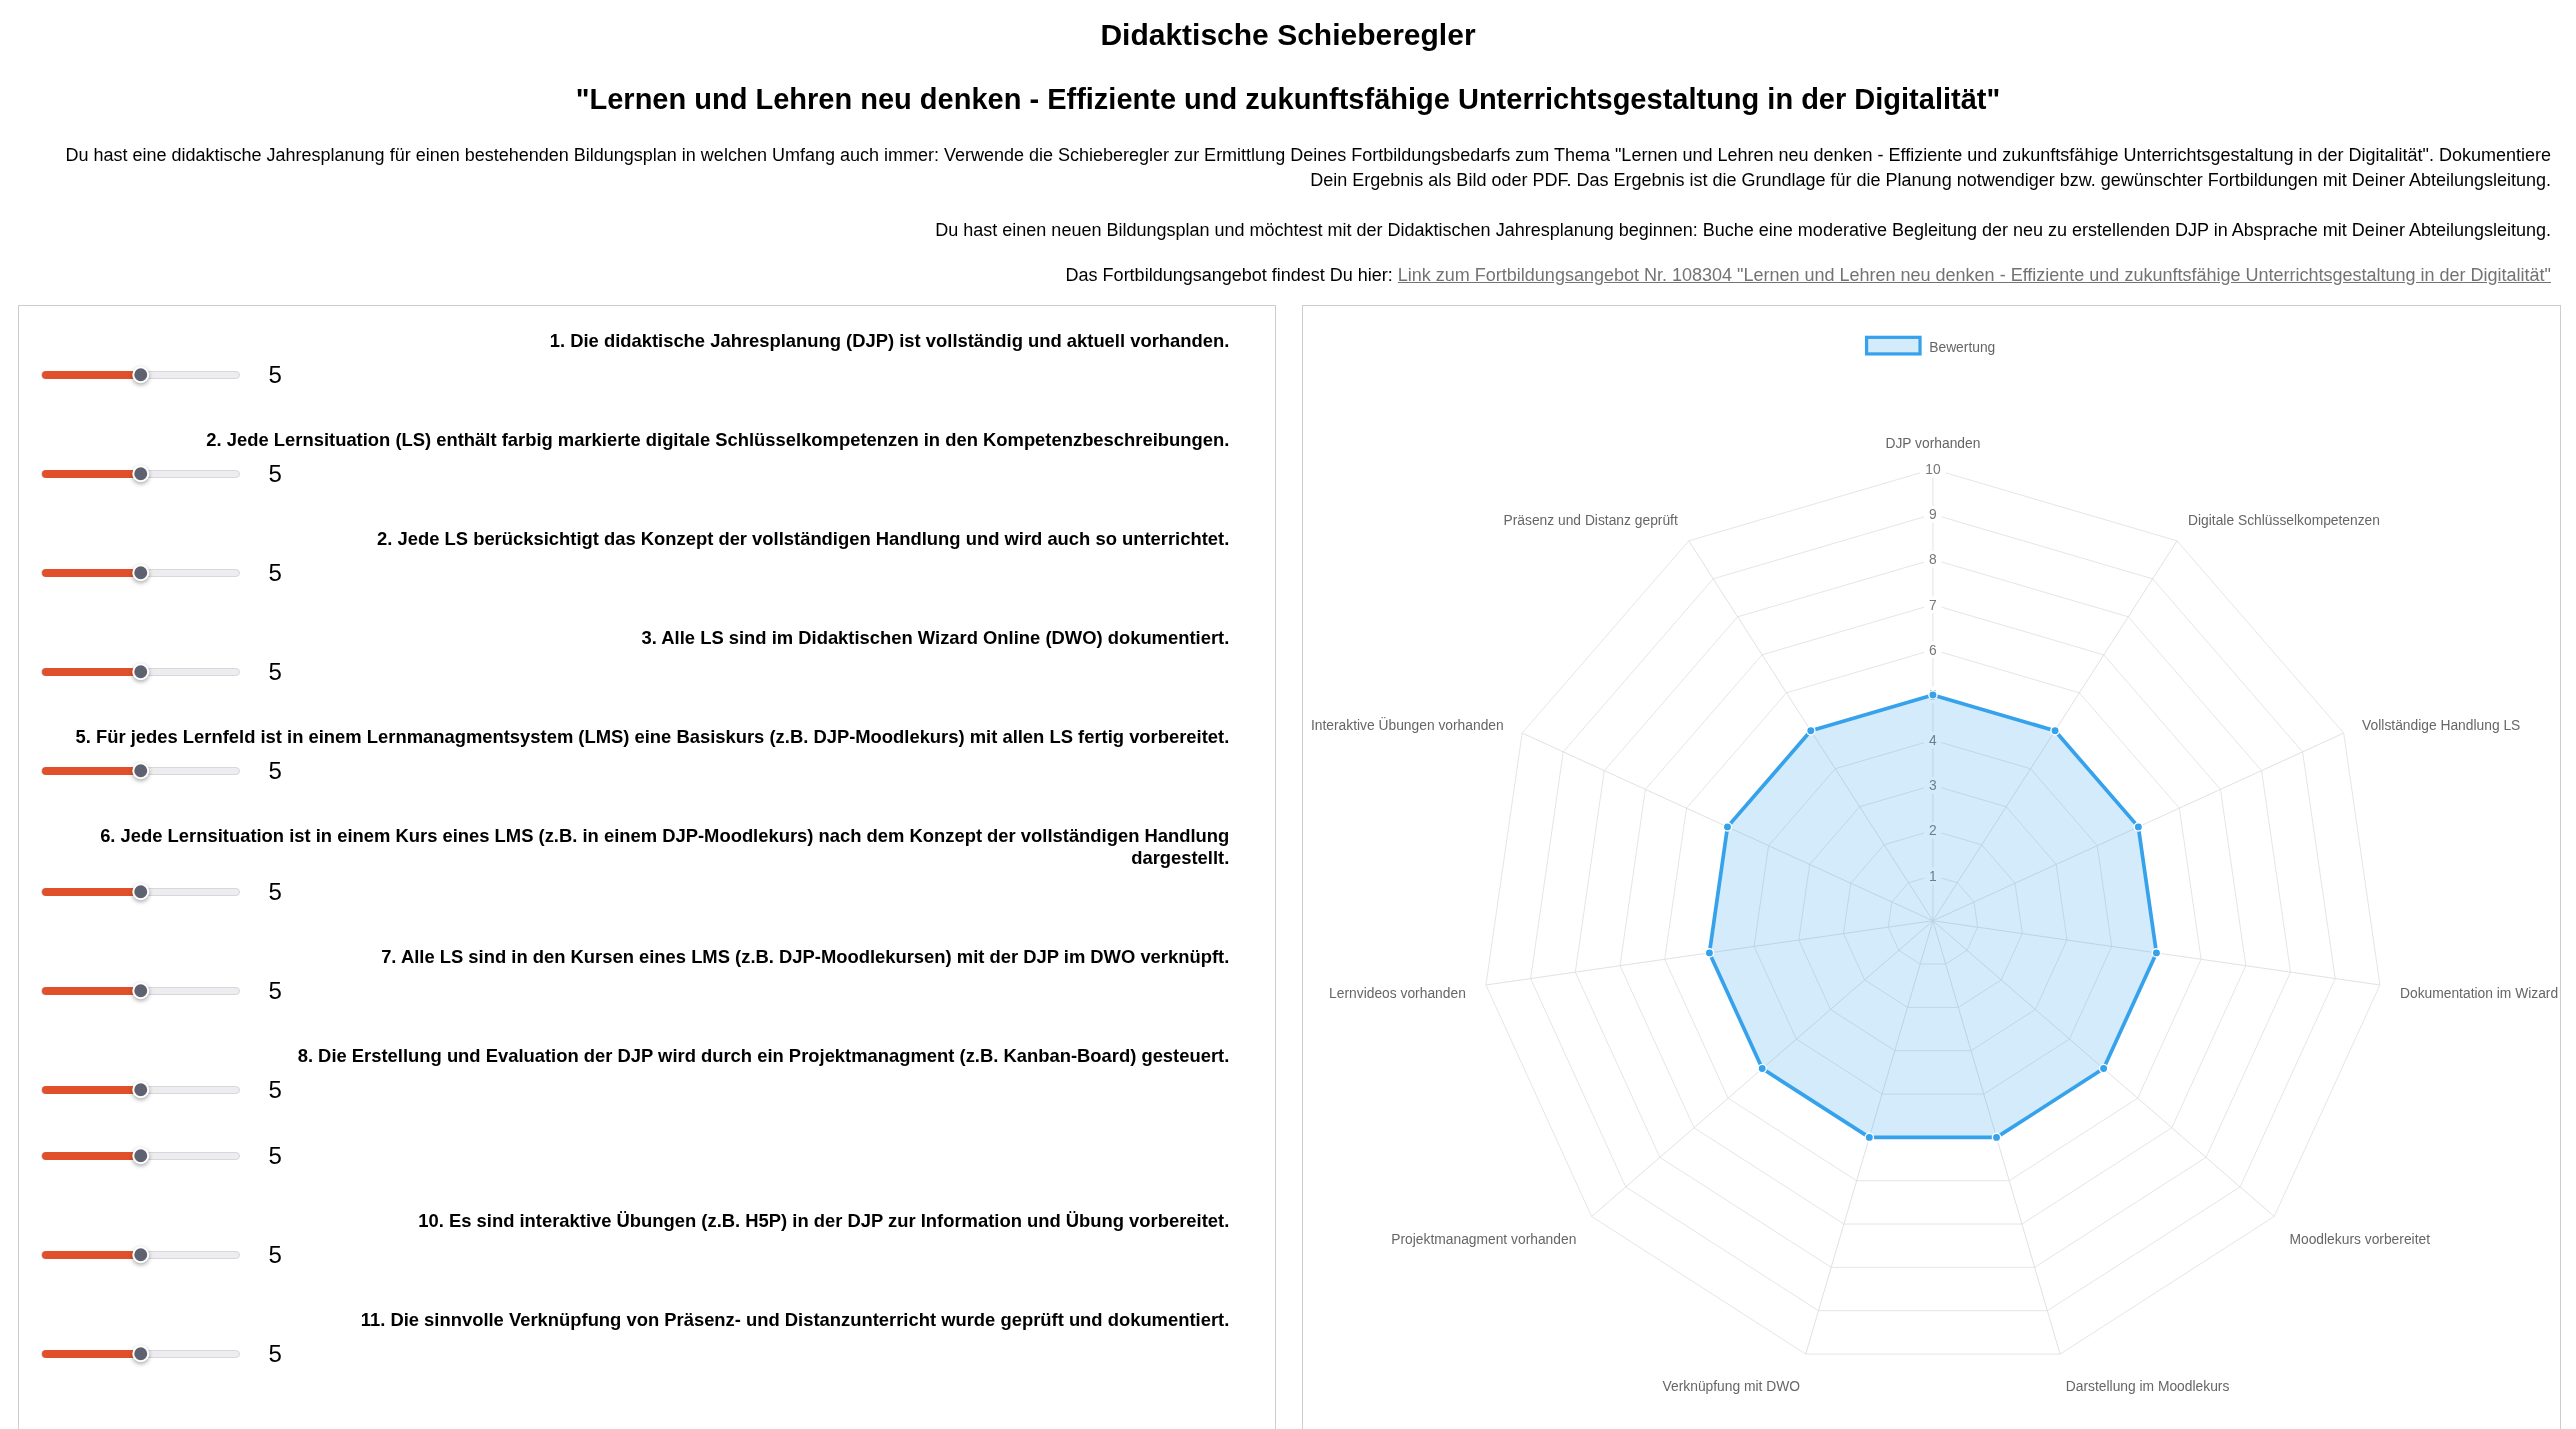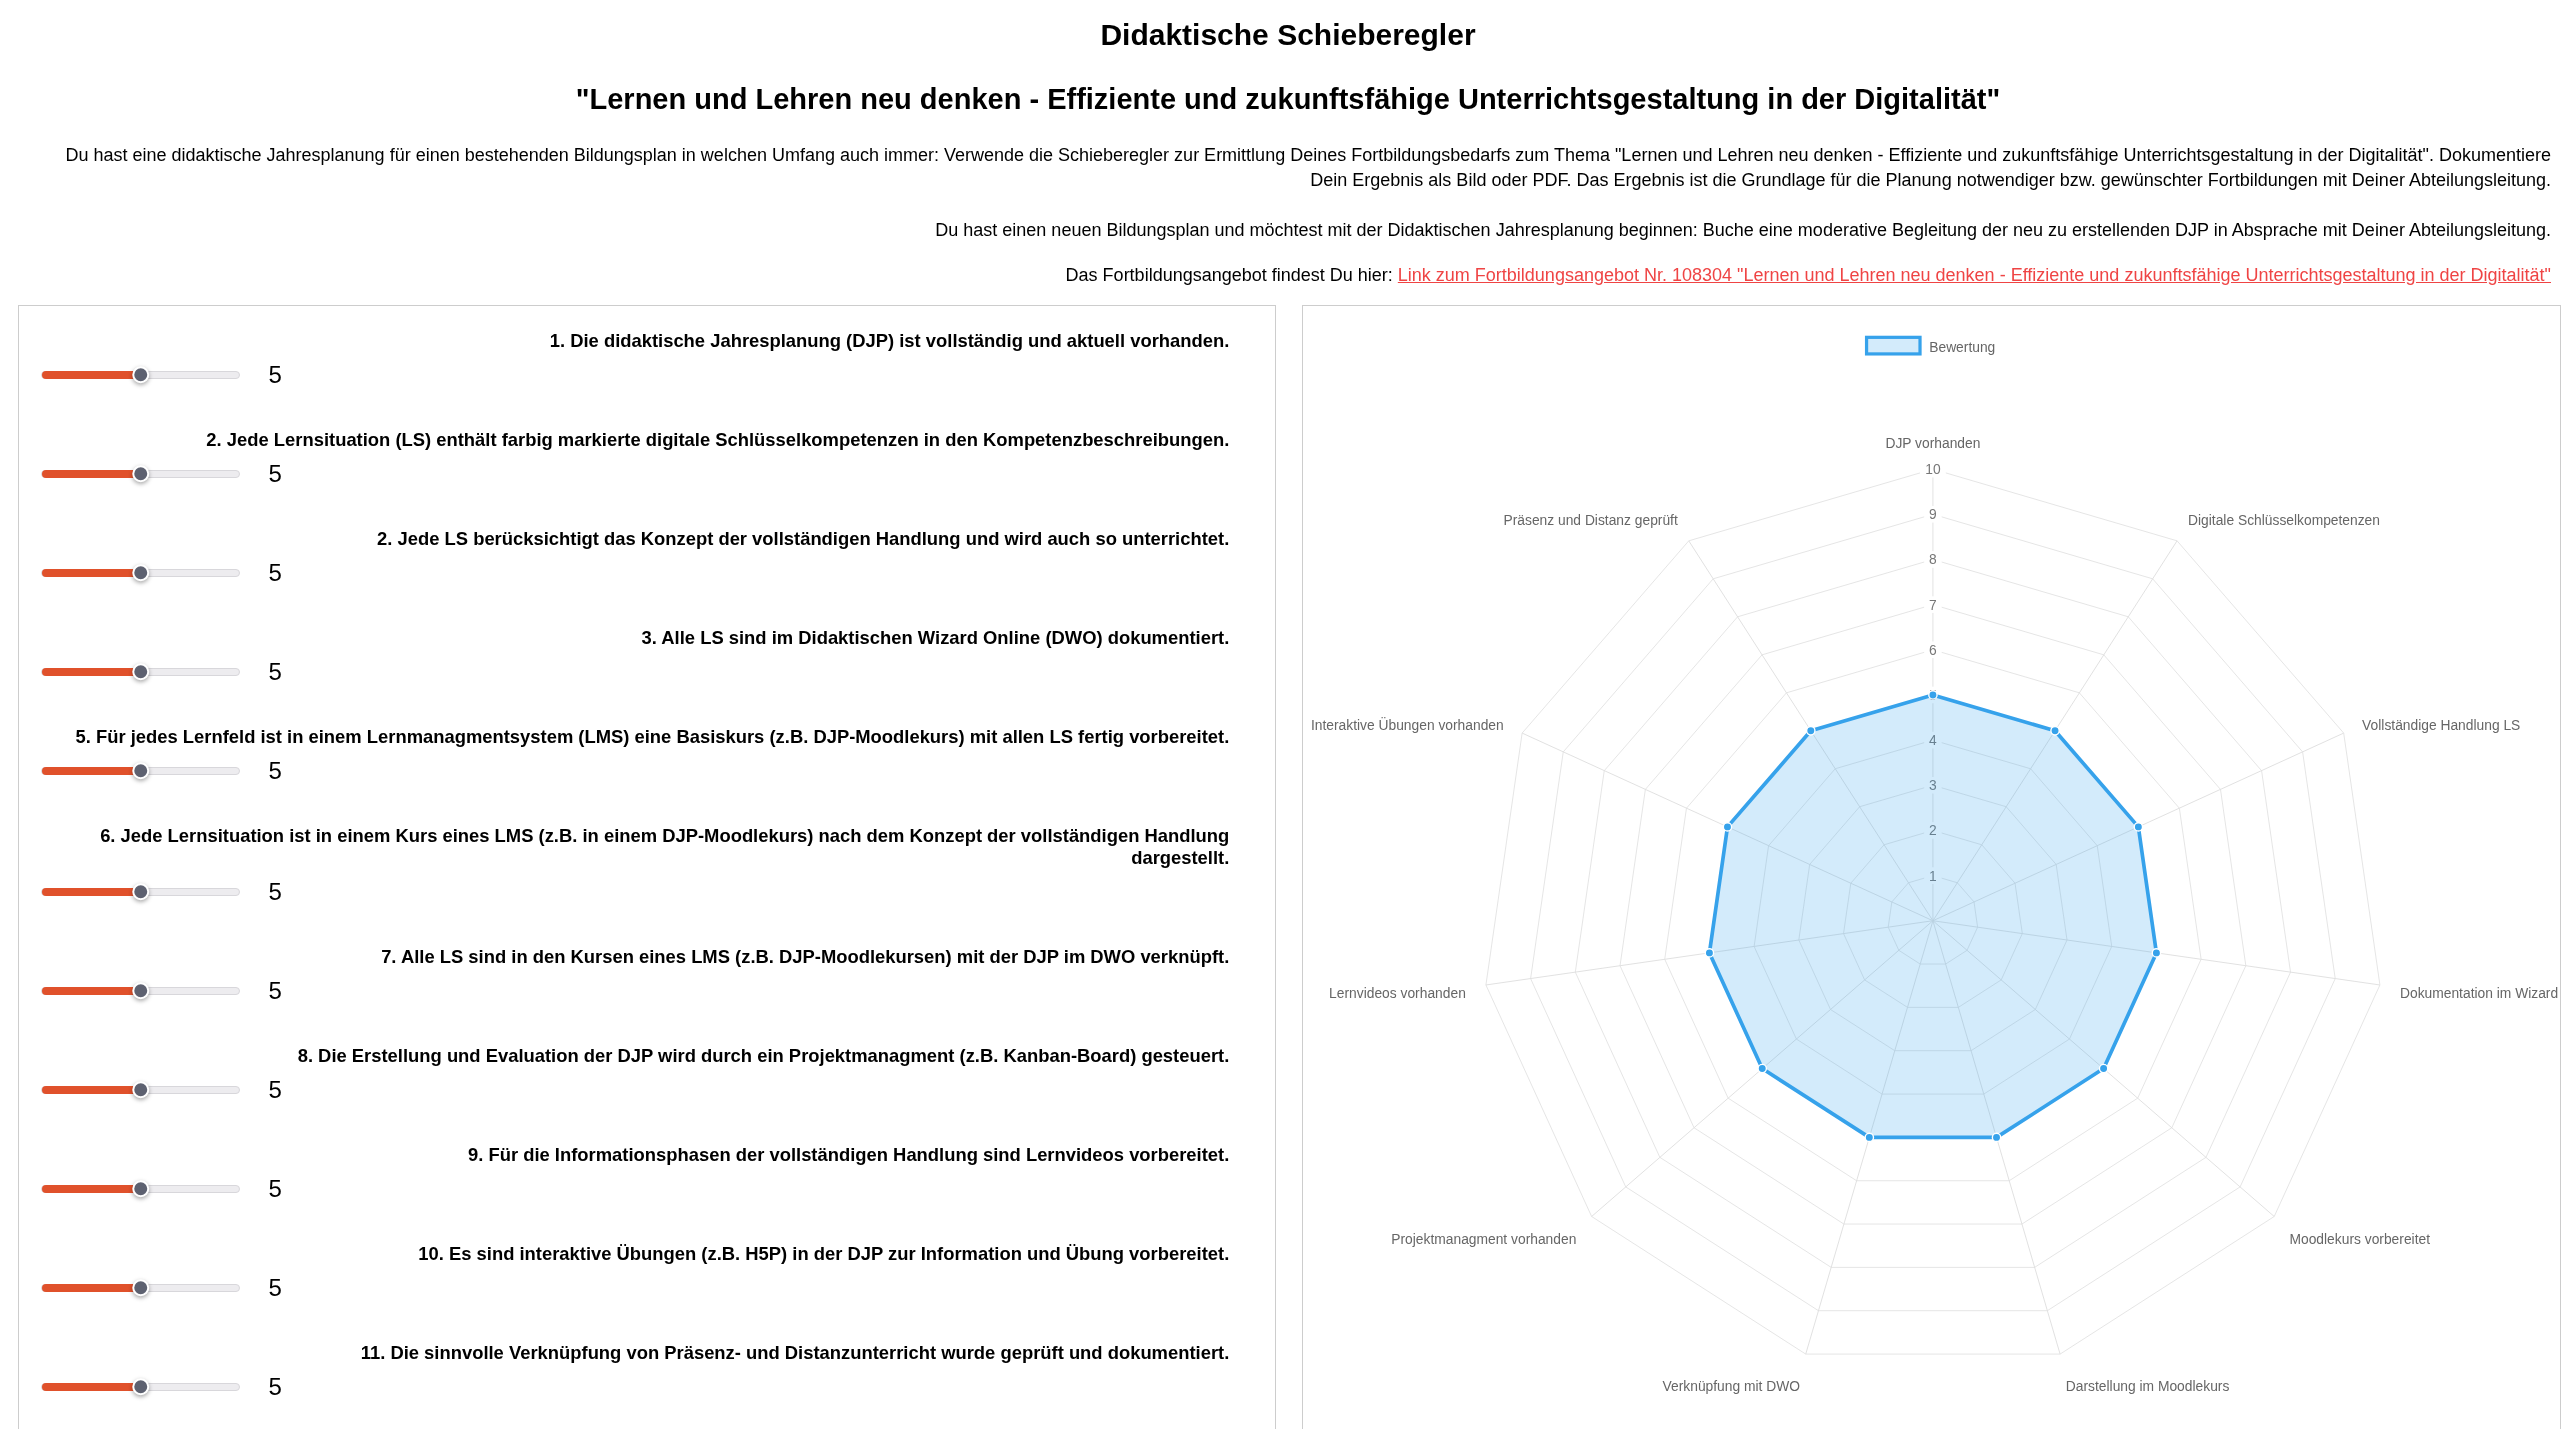--- a/index.html
+++ b/index.html
@@ -22,21 +22,21 @@
     font-size: 29px; font-weight: 700; line-height: 1.2;
   }
   p.intro {
     margin: 24px auto 0 auto;
     max-width: 2526px;
     font-size: 18px; line-height: 1.4;
     text-align: right;
   }
   p.intro.first { margin-top: 26px; }
   p.intro.link-line { margin-top: 20px; }
-  a.doc-link { color: #ef4444; text-decoration: underline; cursor: pointer; }
+  a.doc-link { color: #737373; text-decoration: underline; cursor: pointer; }
 
   
   .panels {
     position: absolute; top: 305px; left: 18.4px; right: 14.8px;
     height: 1136px;
     display: flex; gap: 26px;
   }
   .panel {
     border: 0.9px solid #cdcdcd;
     background: #fff;
@@ -172,21 +172,20 @@
         <div class="slider-label">8. Die Erstellung und Evaluation der DJP wird durch ein Projektmanagment (z.B. Kanban-Board) gesteuert.</div>
         <div class="slider-row">
           <div class="slider-track">
             <div class="slider-fill" style="width: calc(50% + 0.9px);"></div>
             <div class="slider-thumb" style="left: 50%;"></div>
           </div>
           <div class="slider-value">5</div>
         </div>
       </div>
       <div class="slider-item">
-        <div class="slider-label">9. Für die Informationsphasen der vollständigen Handlung sind Lernvideos vorbereitet.</div>
         <div class="slider-row">
           <div class="slider-track">
             <div class="slider-fill" style="width: calc(50% + 0.9px);"></div>
             <div class="slider-thumb" style="left: 50%;"></div>
           </div>
           <div class="slider-value">5</div>
         </div>
       </div>
       <div class="slider-item">
         <div class="slider-label">10. Es sind interaktive Übungen (z.B. H5P) in der DJP zur Information und Übung vorbereitet.</div>

